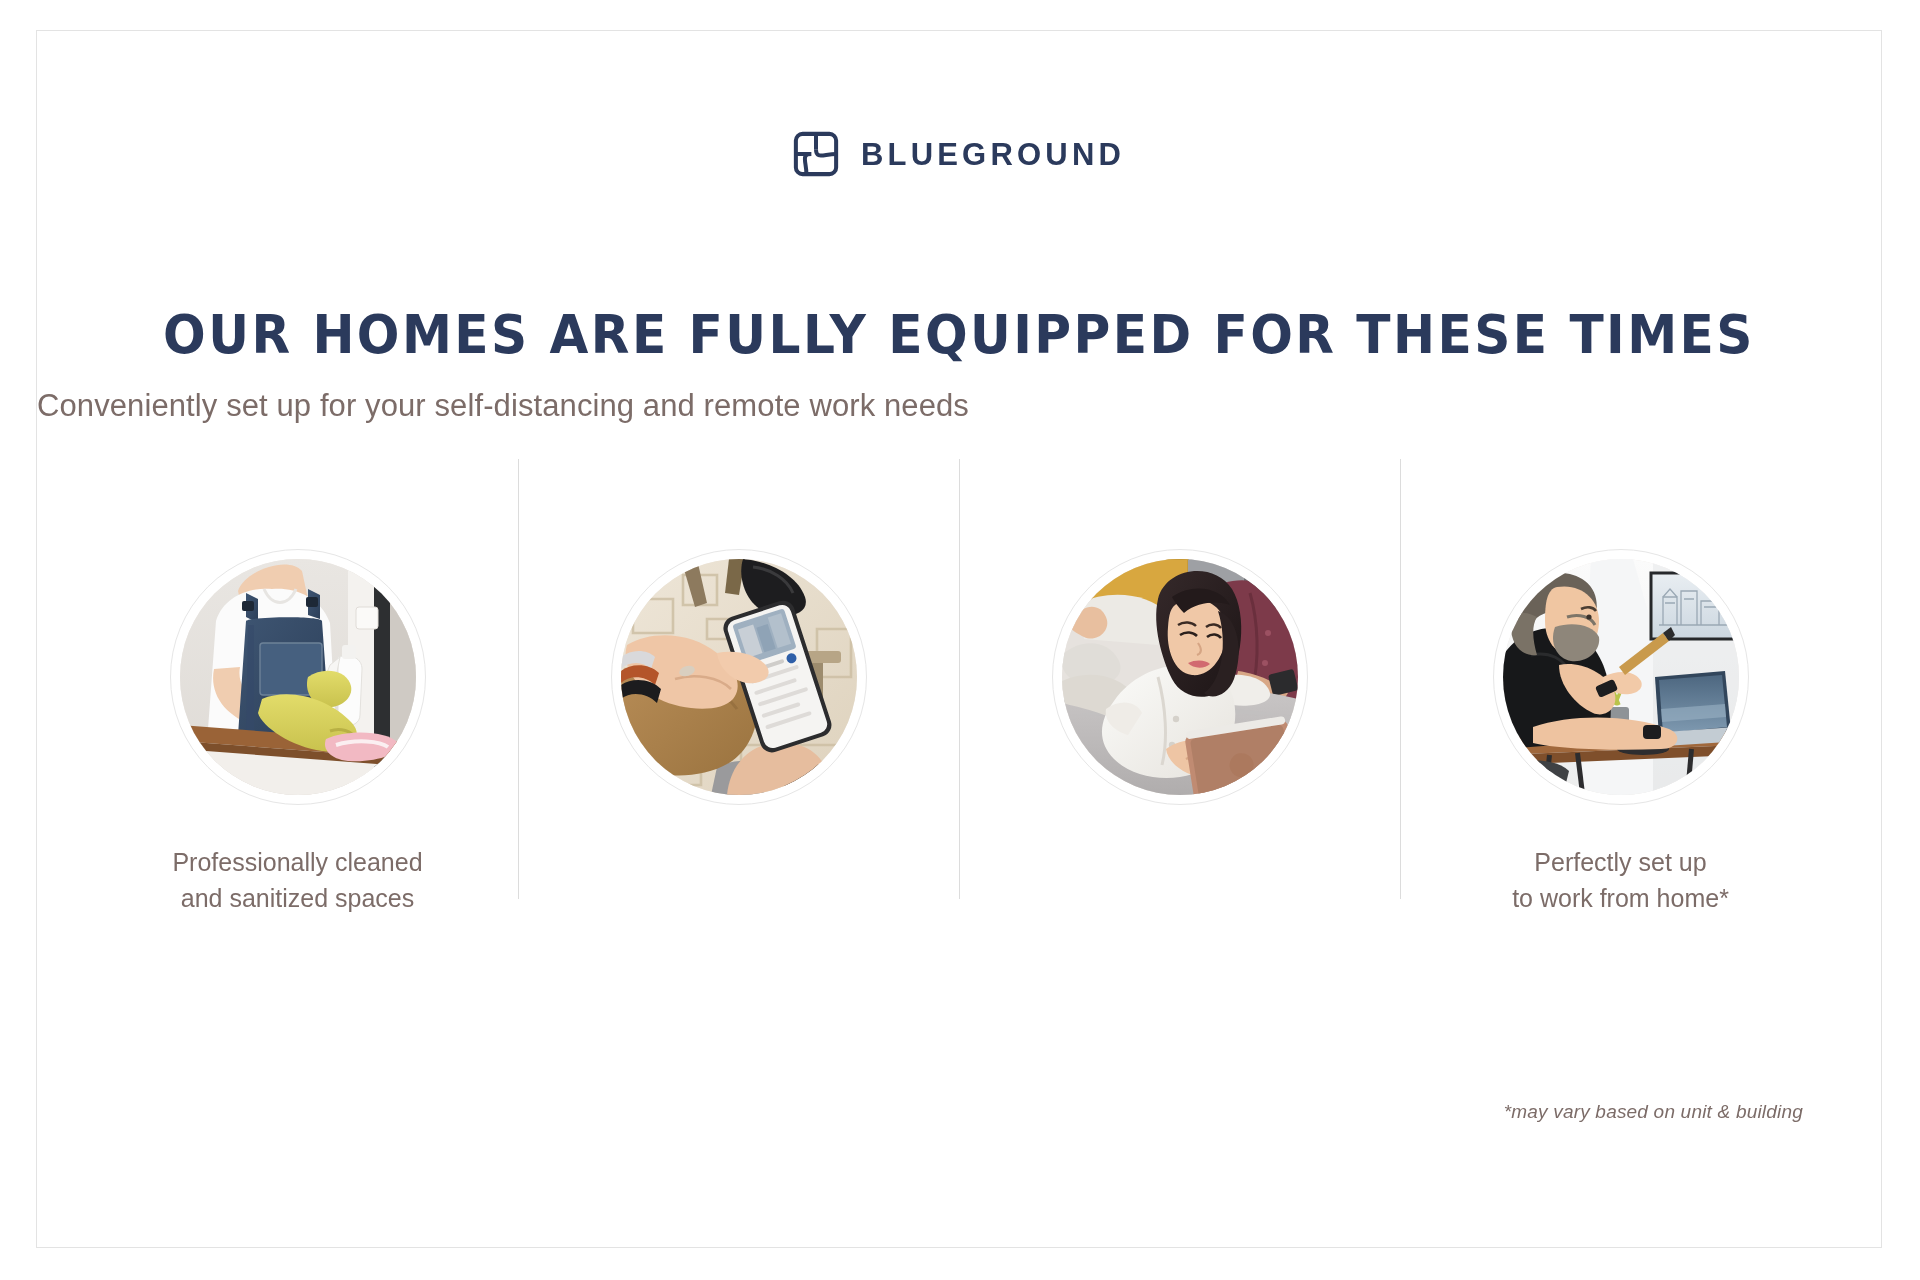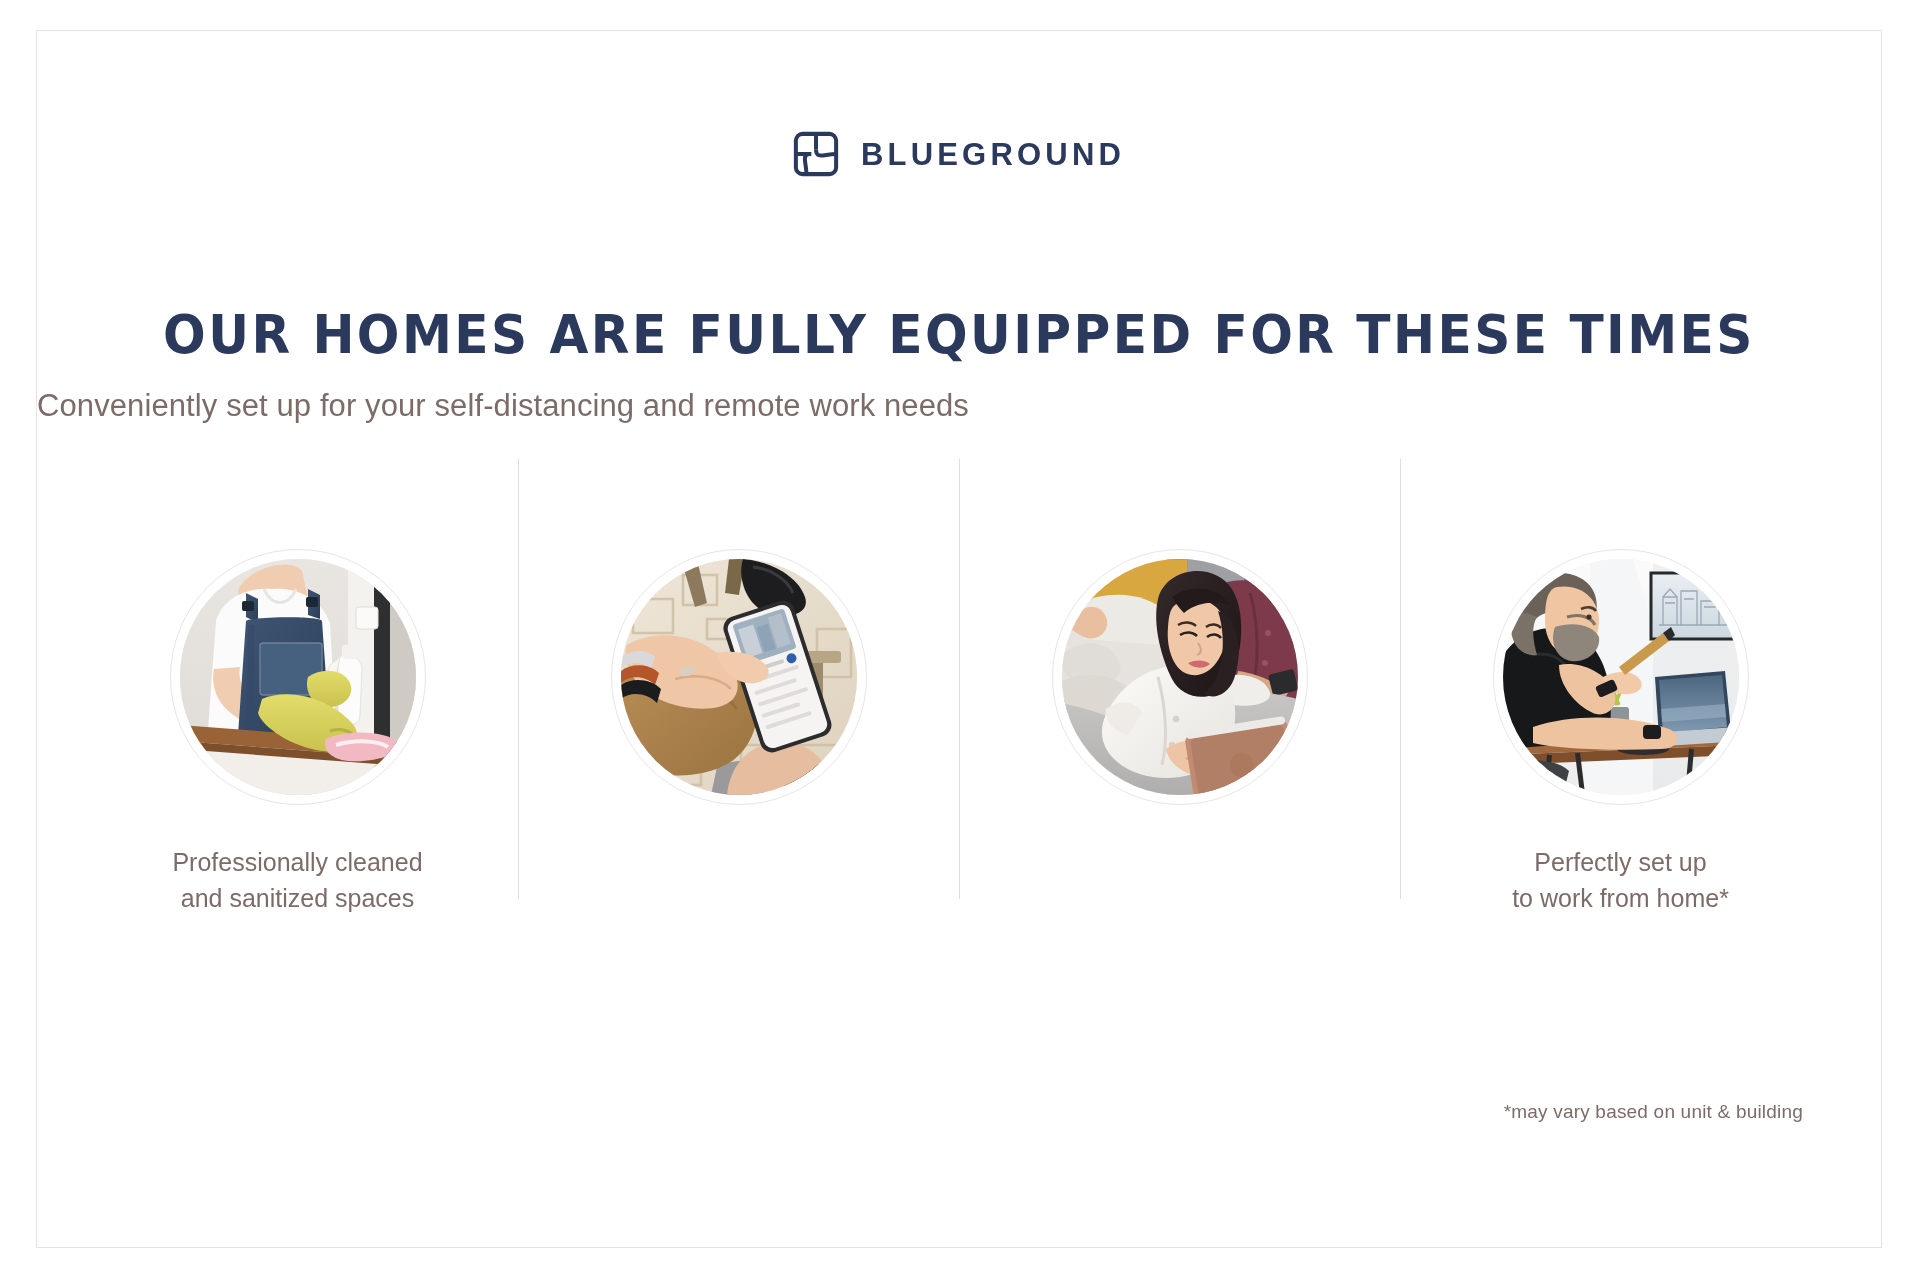--- a/index.html
+++ b/index.html
@@ -110,20 +110,21 @@
     line-height:1.42;
     max-width:320px;
     white-space:pre-line;
   }
 
   
   .footnote{
     position:absolute;
     right:78px;bottom:124px;
     font-family:"Liberation Sans", sans-serif;
+    font-style:italic;
     font-size:19px;
     color:#7c6c68;
     letter-spacing:0.2px;
   }
 </style>
 </head>
 <body>
 
 <div class="page-frame">
 

